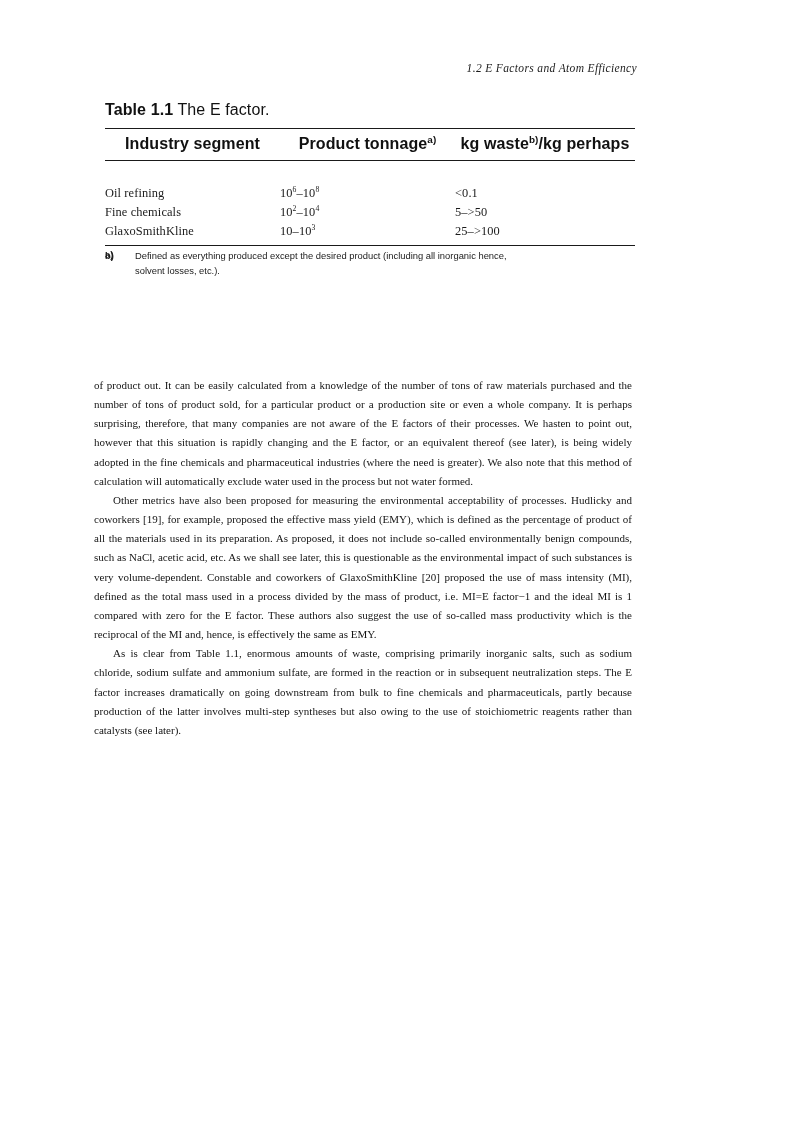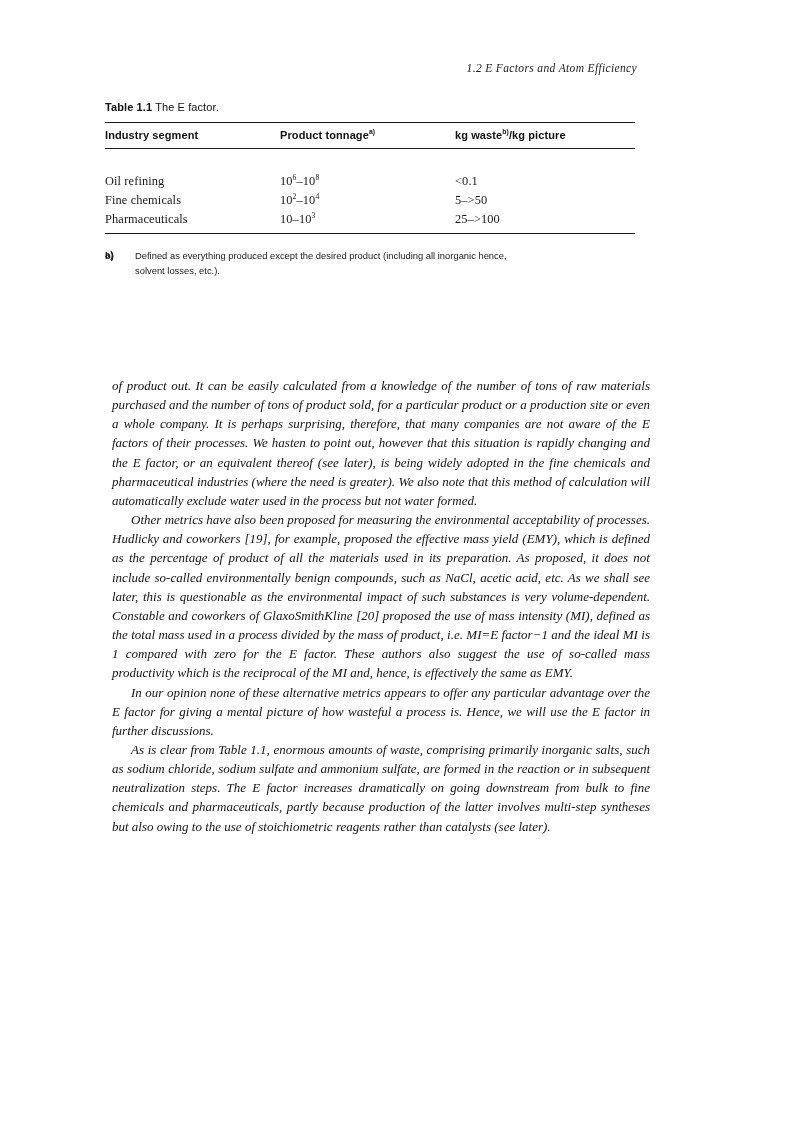--- a/index.html
+++ b/index.html
@@ -39,21 +39,21 @@
 
   
   .table-block {
     position: absolute;
     left: 105px;
     top: 101px;
     width: 530px;
   }
   .table-caption {
     font-family: "Liberation Sans", "DejaVu Sans", sans-serif;
-    font-size: 11px;
+    font-size: 16px;
     color: #111;
     margin-bottom: 9px;
     letter-spacing: 0.1px;
   }
   .table-caption .cap-label {
     font-weight: bold;
   }
   .table-caption .cap-text {
     font-weight: normal;
   }
@@ -62,23 +62,23 @@
     border-collapse: collapse;
     width: 530px;
     table-layout: fixed;
   }
   table.e-table col.c1 { width: 175px; }
   table.e-table col.c2 { width: 175px; }
   table.e-table col.c3 { width: 180px; }
 
   table.e-table thead th {
     font-family: "Liberation Sans", "DejaVu Sans", sans-serif;
-    font-size: 11px;
+    font-size: 16px;
     font-weight: bold;
-    text-align: left;
+    text-align: center;
     padding: 6px 0 7px 0;
     border-top: 1.4px solid #1a1a1a;
     border-bottom: 1.1px solid #1a1a1a;
     letter-spacing: 0.1px;
     color: #111;
   }
   table.e-table tbody td {
     font-size: 12.4px;
     padding: 2.0px 0 2.0px 0;
     text-align: left;
@@ -117,28 +117,27 @@
   .footnote .fn-mark {
     position: absolute;
     left: 0;
     top: 0;
     font-weight: bold;
   }
 
   
   .body-text {
     position: absolute;
-    left: 112px;
+    left: 94px;
     top: 376px;
     width: 538px;
-    font-size: 13px;
+    font-size: 11px;
     line-height: 19.15px;
     text-align: justify;
     color: #141414;
-    font-style: italic;
   }
   .body-text p {
     margin: 0;
     text-indent: 19px;
   }
   .body-text p.no-indent {
     text-indent: 0;
   }
 </style>
 </head>
@@ -163,41 +162,41 @@
       </colgroup>
       <thead>
         <tr>
           <th>
             <span>Industry segment</span>
           </th>
           <th>
             <span>Product tonnage</span><sup>a)</sup>
           </th>
           <th>
-            <span>kg waste</span><sup>b)</sup><span>/kg picture</span>
+            <span>kg waste</span><sup>b)</sup><span>/kg perhaps</span>
           </th>
         </tr>
       </thead>
       <tbody>
         <tr>
           <td>Oil refining</td>
           <td class="num-col">
             <span>10</span><sup>6</sup><span>–</span><span>10</span><sup>8</sup>
           </td>
           <td class="waste-col">&lt;0.1</td>
         </tr>
         <tr>
           <td>Fine chemicals</td>
           <td class="num-col">
             <span>10</span><sup>2</sup><span>–</span><span>10</span><sup>4</sup>
           </td>
           <td class="waste-col">5–&gt;50</td>
         </tr>
         <tr>
-          <td>Pharmaceuticals</td>
+          <td>GlaxoSmithKline</td>
           <td class="num-col">
             <span>10</span><sup></sup><span>–</span><span>10</span><sup>3</sup>
           </td>
           <td class="waste-col">25–&gt;100</td>
         </tr>
       </tbody>
     </table>
   </div>
 
   <div class="footnotes">
@@ -206,17 +205,16 @@
     </div>
     <div class="footnote">
       <span class="fn-mark">b)</span>
       <span>Defined as everything produced except the desired product (including all inorganic hence, solvent losses, etc.).</span>
     </div>
   </div>
 
   <div class="body-text">
     <p class="no-indent">of product out. It can be easily calculated from a knowledge of the number of tons of raw materials purchased and the number of tons of product sold, for a particular product or a production site or even a whole company. It is perhaps surprising, therefore, that many companies are not aware of the E factors of their processes. We hasten to point out, however that this situation is rapidly changing and the E factor, or an equivalent thereof (see later), is being widely adopted in the fine chemicals and pharmaceutical industries (where the need is greater). We also note that this method of calculation will automatically exclude water used in the process but not water formed.</p>
     <p>Other metrics have also been proposed for measuring the environmental acceptability of processes. Hudlicky and coworkers [19], for example, proposed the effective mass yield (EMY), which is defined as the percentage of product of all the materials used in its preparation. As proposed, it does not include so-called environmentally benign compounds, such as NaCl, acetic acid, etc. As we shall see later, this is questionable as the environmental impact of such substances is very volume-dependent. Constable and coworkers of GlaxoSmithKline [20] proposed the use of mass intensity (MI), defined as the total mass used in a process divided by the mass of product, i.e. MI=E factor−1 and the ideal MI is 1 compared with zero for the E factor. These authors also suggest the use of so-called mass productivity which is the reciprocal of the MI and, hence, is effectively the same as EMY.</p>
-    <p>In our opinion none of these alternative metrics appears to offer any particular advantage over the E factor for giving a mental picture of how wasteful a process is. Hence, we will use the E factor in further discussions.</p>
     <p>As is clear from Table 1.1, enormous amounts of waste, comprising primarily inorganic salts, such as sodium chloride, sodium sulfate and ammonium sulfate, are formed in the reaction or in subsequent neutralization steps. The E factor increases dramatically on going downstream from bulk to fine chemicals and pharmaceuticals, partly because production of the latter involves multi-step syntheses but also owing to the use of stoichiometric reagents rather than catalysts (see later).</p>
   </div>
 
 </div>
 
 </body></html>

